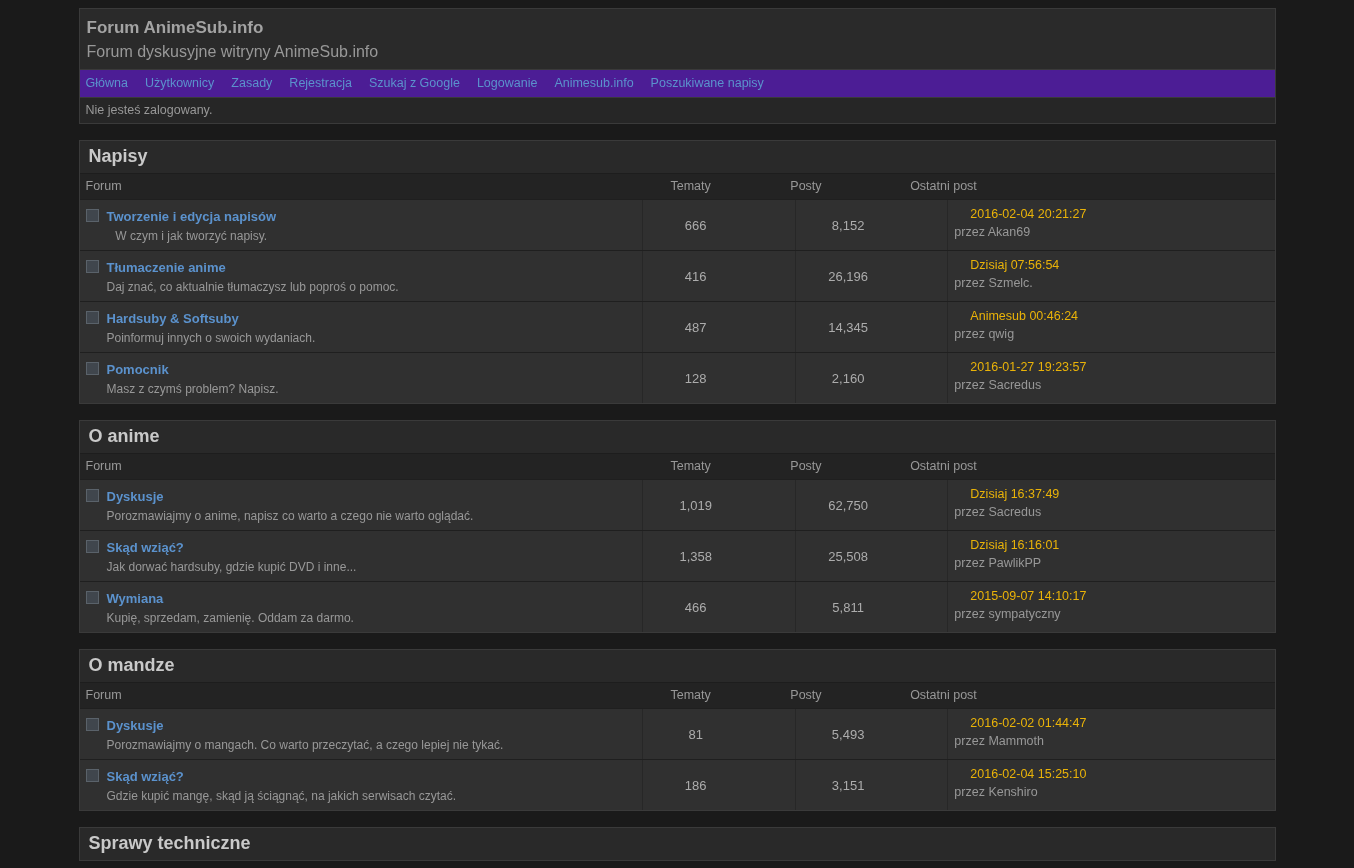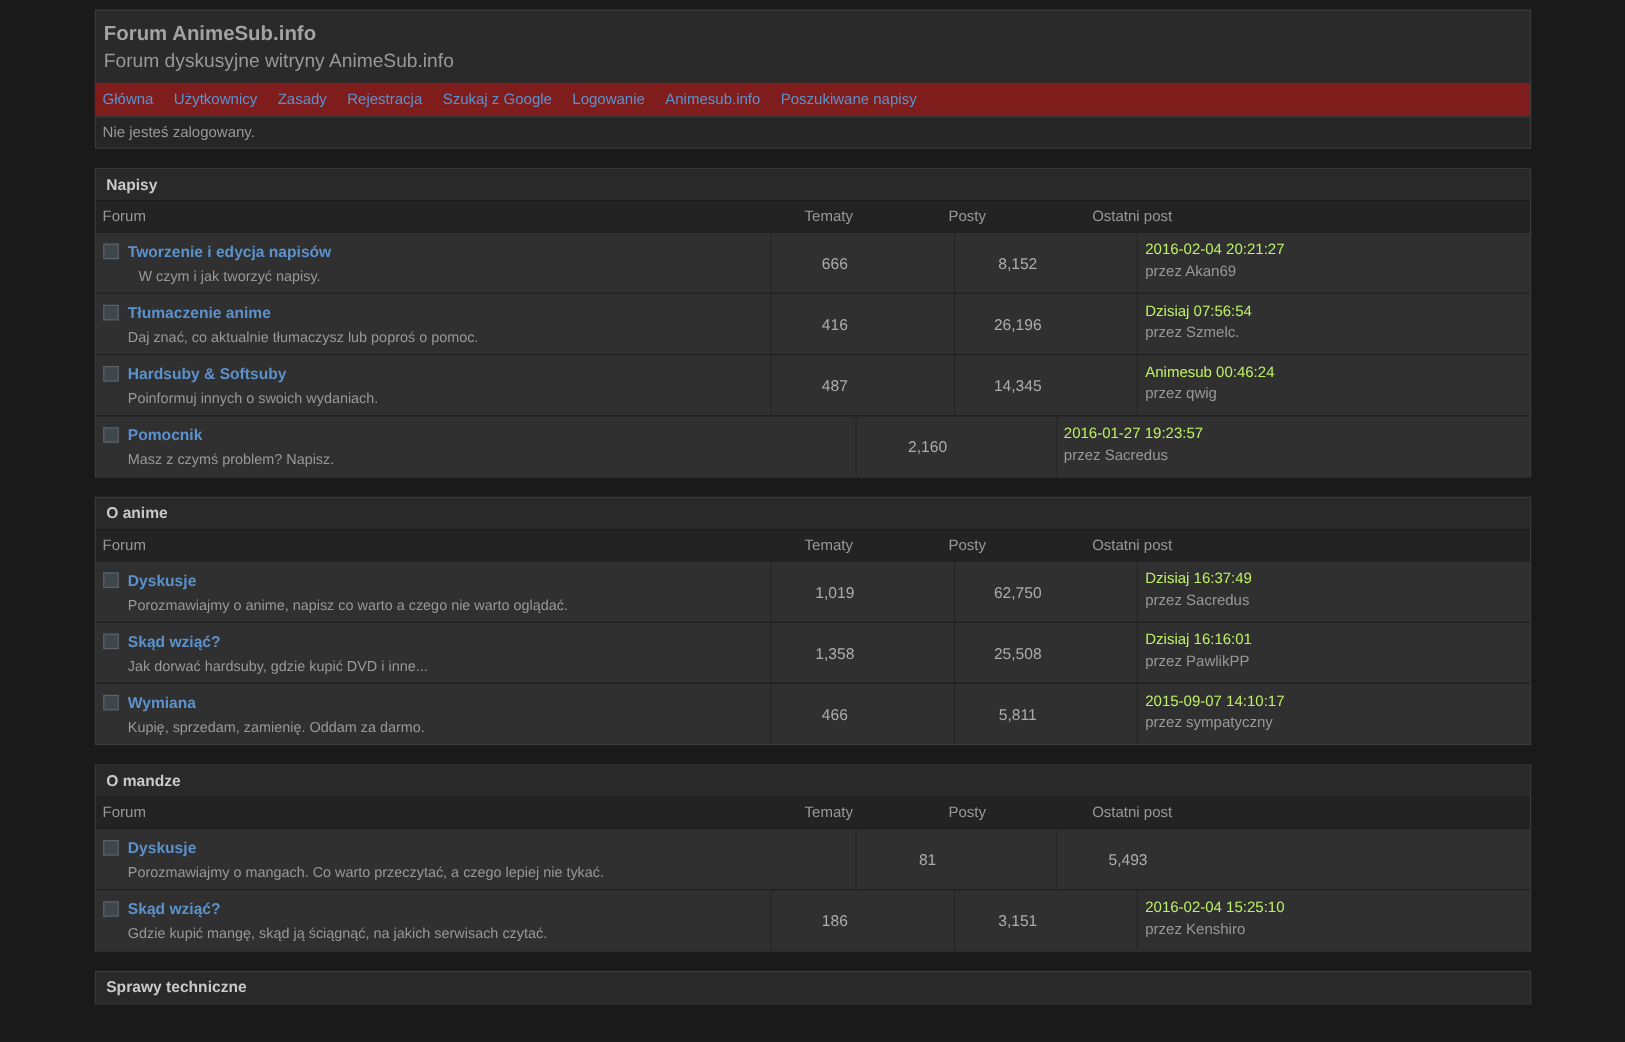--- a/index.html
+++ b/index.html
@@ -16,41 +16,41 @@
   .title-box {
     background: #2a2a2a;
     border: 1px solid #3a3a3a;
     border-bottom: none;
     padding: 9px 8px 8px 7px;
   }
   .forum-main-title { color: #a3a3a3; font-size: 17px; font-weight: bold; display: inline-block; }
   .forum-subtitle { color: #989898; font-size: 16px; margin-top: 5px; }
 
   .nav-bar {
-    background: #7f1d1d;
+    background: #4c1d95;
     border: 1px solid #3a3a3a;
     border-bottom: none;
     padding: 6px 8px 7px 6px;
     font-size: 12.5px;
   }
   .nav-link { color: #5b92cd; margin-right: 17px; display: inline-block; }
 
   .status-bar {
     background: #262626;
     border: 1px solid #3a3a3a;
     padding: 5px 8px 6px 6px;
     font-size: 12.5px;
     color: #989898;
   }
 
   .category { margin-top: 16px; border: 1px solid #3a3a3a; }
   .cat-heading {
     background: #292929;
     padding: 5px 9px 6px;
-    font-size: 13px;
+    font-size: 18px;
     font-weight: bold;
     color: #c9c9c9;
   }
   .table-head {
     display: flex;
     background: #232323;
     border-top: 1px solid #1d1d1d;
     color: #989898;
     font-size: 12.5px;
   }
@@ -78,21 +78,21 @@
     display: flex; align-items: center; justify-content: center;
     color: #acacac; font-size: 13px;
     border-left: 1px solid #272727;
   }
 
   .forum-row .col-last {
     padding: 7px 6px;
     border-left: 1px solid #272727;
     font-size: 12.5px;
   }
-  .last-post-link { color: #bef264; display: inline-block; }
+  .last-post-link { color: #eab308; display: inline-block; margin-left: 16px; }
   .last-post-by { color: #989898; margin-top: 4px; }
 </style>
 </head>
 <body>
 
 <div class="wrapper">
 
   <div class="title-box">
     <a href="#" class="forum-main-title">Forum AnimeSub.info</a>
     <div class="forum-subtitle">Forum dyskusyjne witryny AnimeSub.info</div>
@@ -136,20 +136,21 @@
           </div>
           <div class="cell col-topics">487</div>
           <div class="cell col-posts">14,345</div>
           <div class="cell col-last"><a href="#" class="last-post-link">Animesub 00:46:24</a><div class="last-post-by">przez qwig</div></div>
         </div>
         <div class="forum-row">
           <div class="cell col-forum">
             <span class="forum-icon"></span>
             <div><a href="#" class="forum-title">Pomocnik</a><div class="forum-desc">Masz z czymś problem? Napisz.</div></div>
           </div>
+          <div class="cell col-topics">128</div>
           <div class="cell col-posts">2,160</div>
           <div class="cell col-last"><a href="#" class="last-post-link">2016-01-27 19:23:57</a><div class="last-post-by">przez Sacredus</div></div>
         </div>
       </section>
       <section class="category">
         <div class="cat-heading">O anime</div>
         <div class="table-head">
           <div class="th col-forum">Forum</div>
           <div class="th col-topics">Tematy</div>
           <div class="th col-posts">Posty</div>
@@ -191,20 +192,21 @@
           <div class="th col-posts">Posty</div>
           <div class="th col-last">Ostatni post</div>
         </div>
         <div class="forum-row">
           <div class="cell col-forum">
             <span class="forum-icon"></span>
             <div><a href="#" class="forum-title">Dyskusje</a><div class="forum-desc">Porozmawiajmy o mangach. Co warto przeczytać, a czego lepiej nie tykać.</div></div>
           </div>
           <div class="cell col-topics">81</div>
           <div class="cell col-posts">5,493</div>
+          <div class="cell col-last"><a href="#" class="last-post-link">2016-02-02 01:44:47</a><div class="last-post-by">przez Mammoth</div></div>
         </div>
         <div class="forum-row">
           <div class="cell col-forum">
             <span class="forum-icon"></span>
             <div><a href="#" class="forum-title">Skąd wziąć?</a><div class="forum-desc">Gdzie kupić mangę, skąd ją ściągnąć, na jakich serwisach czytać.</div></div>
           </div>
           <div class="cell col-topics">186</div>
           <div class="cell col-posts">3,151</div>
           <div class="cell col-last"><a href="#" class="last-post-link">2016-02-04 15:25:10</a><div class="last-post-by">przez Kenshiro</div></div>
         </div>

